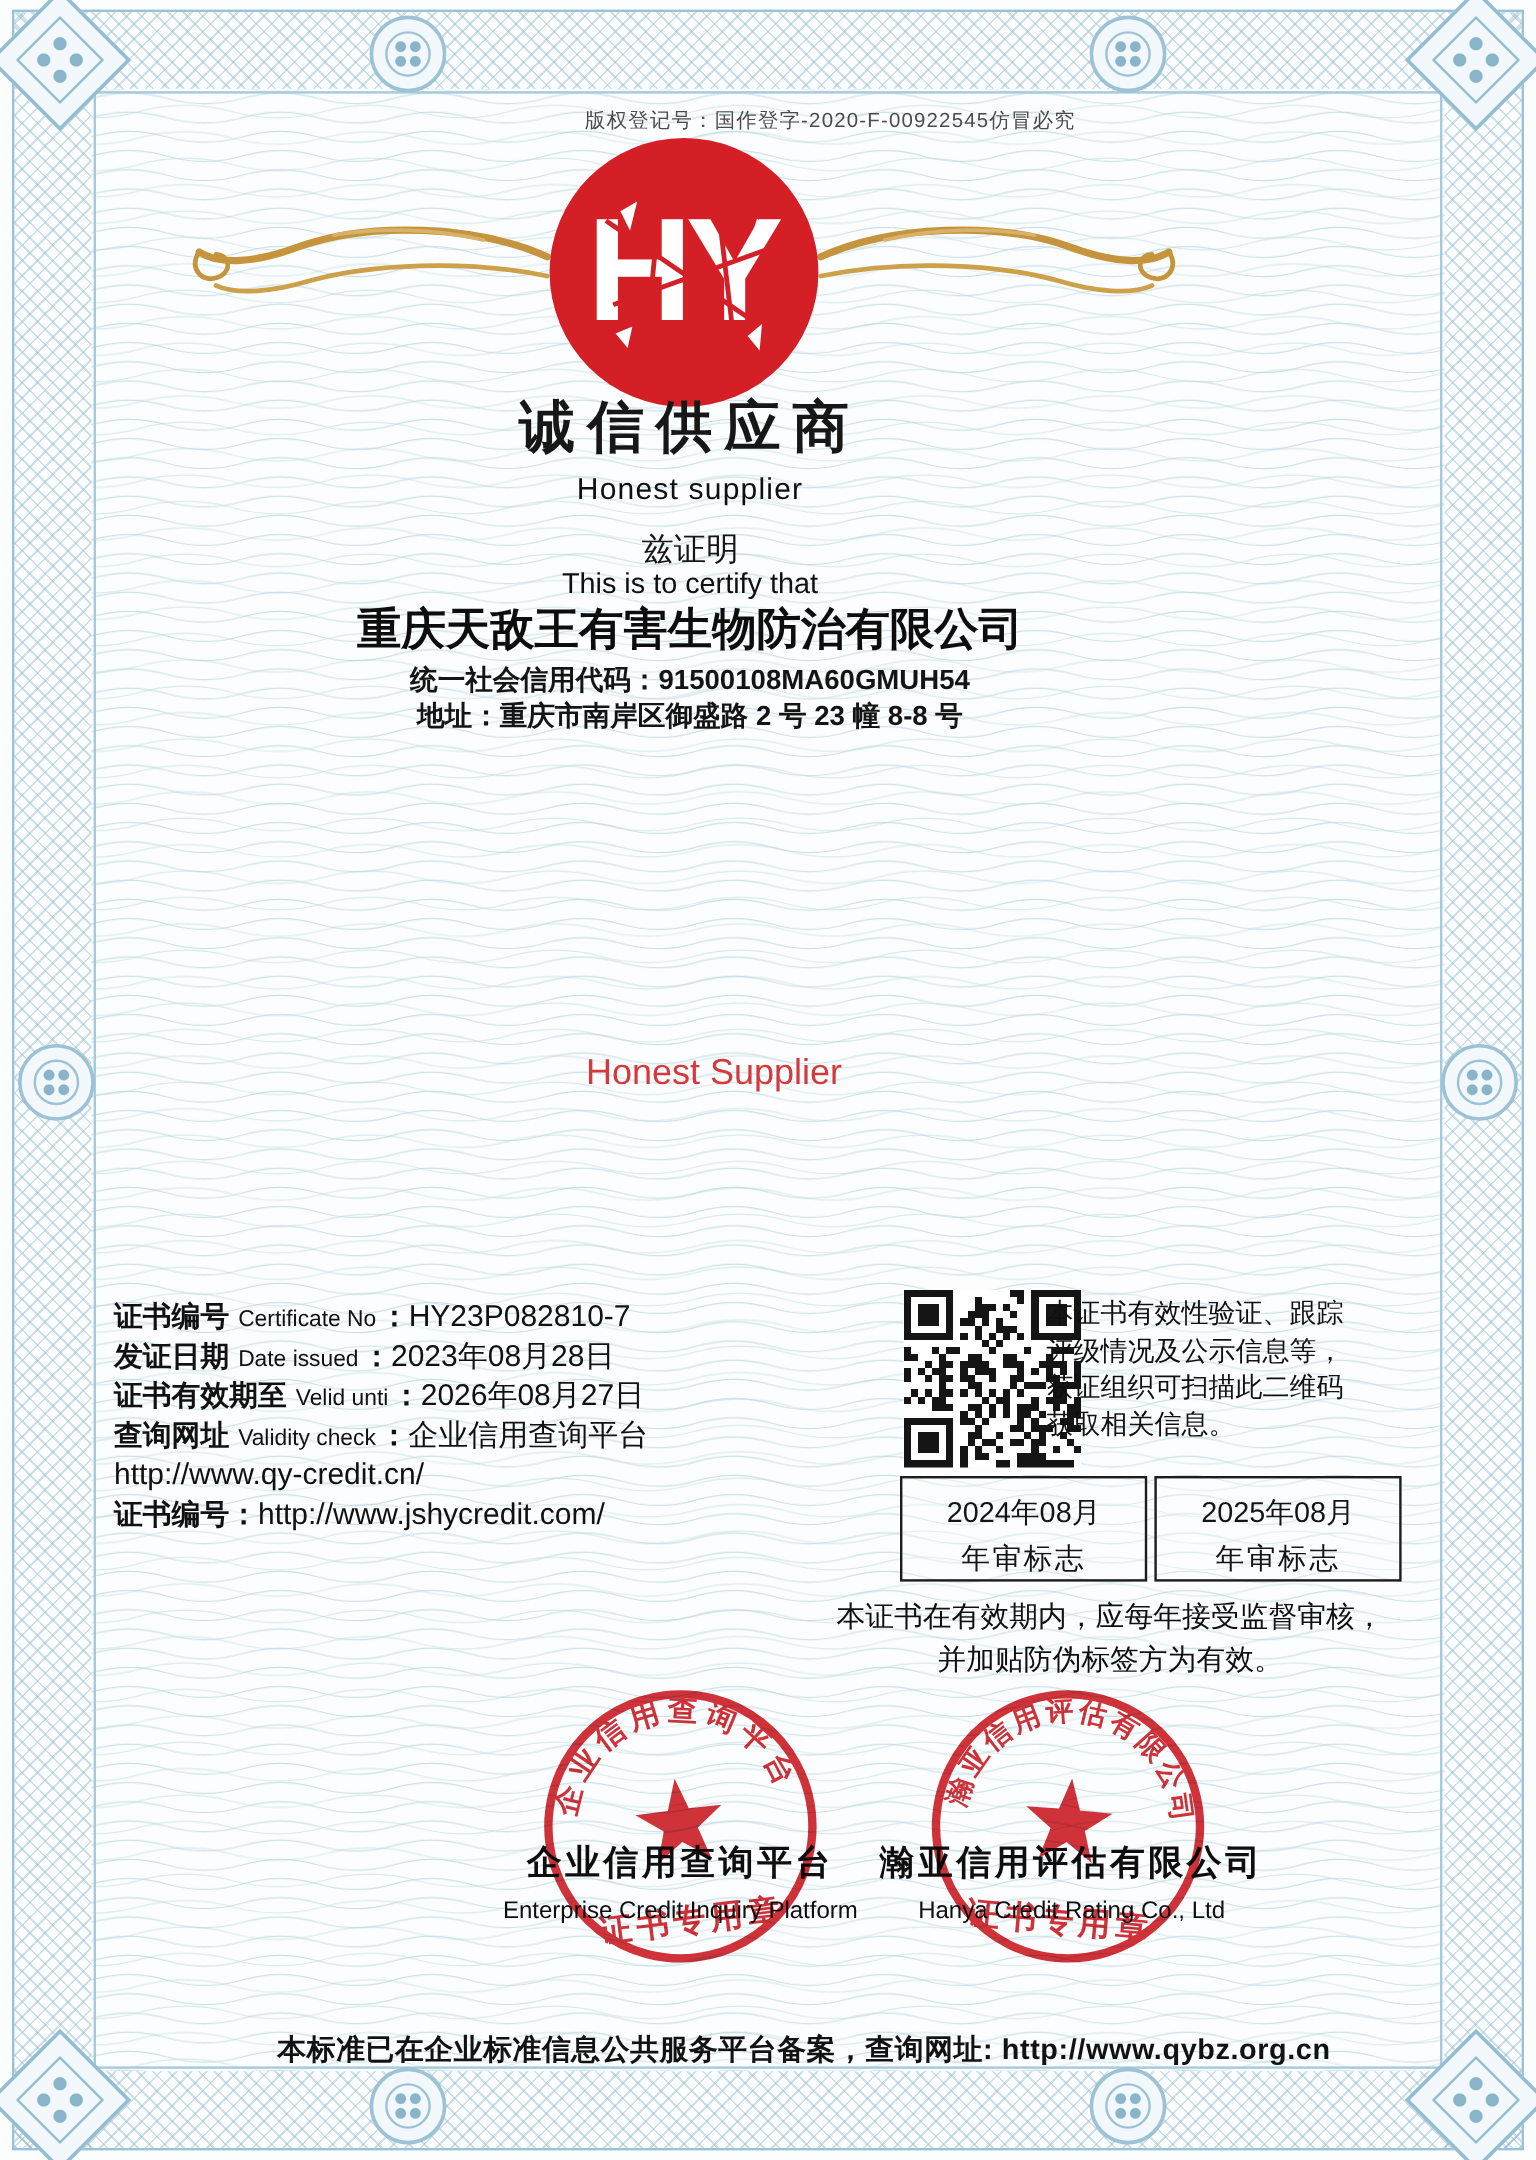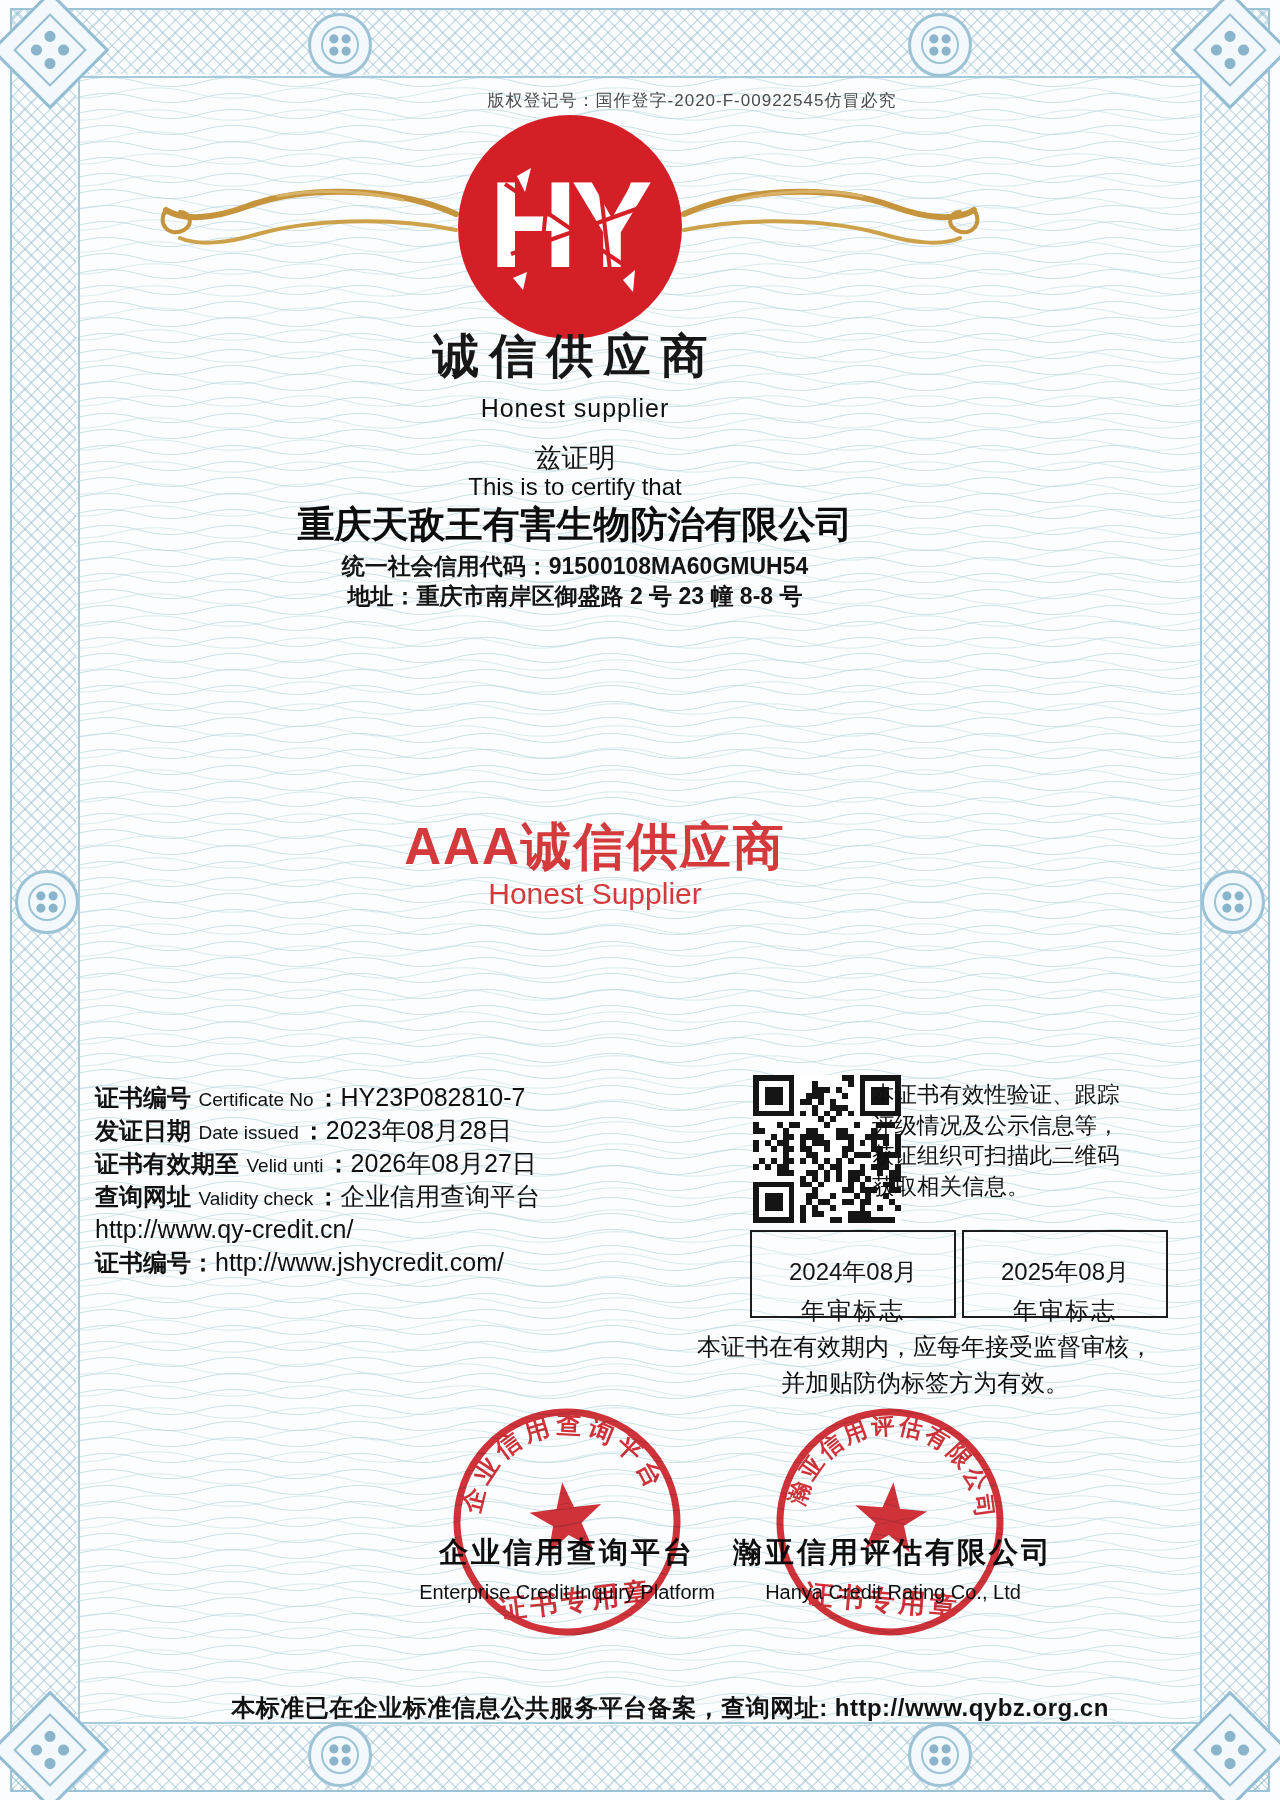--- a/index.html
+++ b/index.html
@@ -54,21 +54,21 @@
   .details{left:95px;top:1081px;}
   .drow{height:33px;line-height:33px;white-space:nowrap;color:#111;}
   .drow .cn{font-size:24px;font-weight:600;}
   .drow .en{font-size:19px;margin:0 3px;}
   .drow .sep{font-size:24px;font-weight:600;}
   .drow .val{font-size:25px;font-weight:500;}
   .qr{left:753px;top:1075px;width:148px;height:148px;background:#fff;}
   .qr-note{left:872px;top:1080px;font-size:22.5px;line-height:30.5px;color:#101010;font-weight:500;}
   .ymark{top:1230px;width:206px;height:88px;border:2.5px solid #1c1c1c;background:rgba(255,255,255,0.25);text-align:center;box-sizing:border-box;}
   .ymark.m1{left:750px}.ymark.m2{left:962px}
-  .ymark .p{margin-top:24px;font-size:24px;}
+  .ymark .p{margin-top:12px;font-size:24px;}
   .ymark .l{margin-top:7px;font-size:24px;letter-spacing:2px;}
   .notice{left:645px;width:560px;text-align:center;font-size:24px;font-weight:500;color:#0f0f0f;}
   .notice.n1{top:1331px}.notice.n2{top:1367px}
   .issuer{text-align:center;width:560px;}
   .issuer.i1{left:287px;top:1533px;}
   .issuer.i2{left:613px;top:1533px;}
   .issuer .icn{font-size:29px;font-weight:700;letter-spacing:3px;color:#0e0e0e;}
   .issuer .ien{font-size:20px;margin-top:8px;color:#0e0e0e;}
   .seal{position:absolute;width:236px;height:236px;z-index:3;opacity:0.92;mix-blend-mode:multiply;}
   .seal.s1{left:449px;top:1404px;transform:rotate(-7deg);}
@@ -142,21 +142,20 @@
     </g>
   </svg>
 
   <div class="abs ctr title-cn">诚信供应商</div>
   <div class="abs ctr title-en">Honest supplier</div>
   <div class="abs ctr certify-cn">兹证明</div>
   <div class="abs ctr certify-en">This is to certify that</div>
   <div class="abs ctr company">重庆天敌王有害生物防治有限公司</div>
   <div class="abs ctr code-line">统一社会信用代码：91500108MA60GMUH54</div>
   <div class="abs ctr addr-line">地址：重庆市南岸区御盛路 2 号 23 幢 8-8 号</div>
-  <div class="abs ctr rating-cn">AAA诚信供应商</div>
   <div class="abs ctr rating-en">Honest Supplier</div>
 
   <div class="abs details">
     <div class="drow">
       <span class="cn">证书编号</span>
       <span class="en">Certificate No</span><span class="sep">：</span><span class="val">HY23P082810-7</span>
     </div>
     <div class="drow">
       <span class="cn">发证日期</span>
       <span class="en">Date issued</span><span class="sep">：</span><span class="val">2023年08月28日</span>

